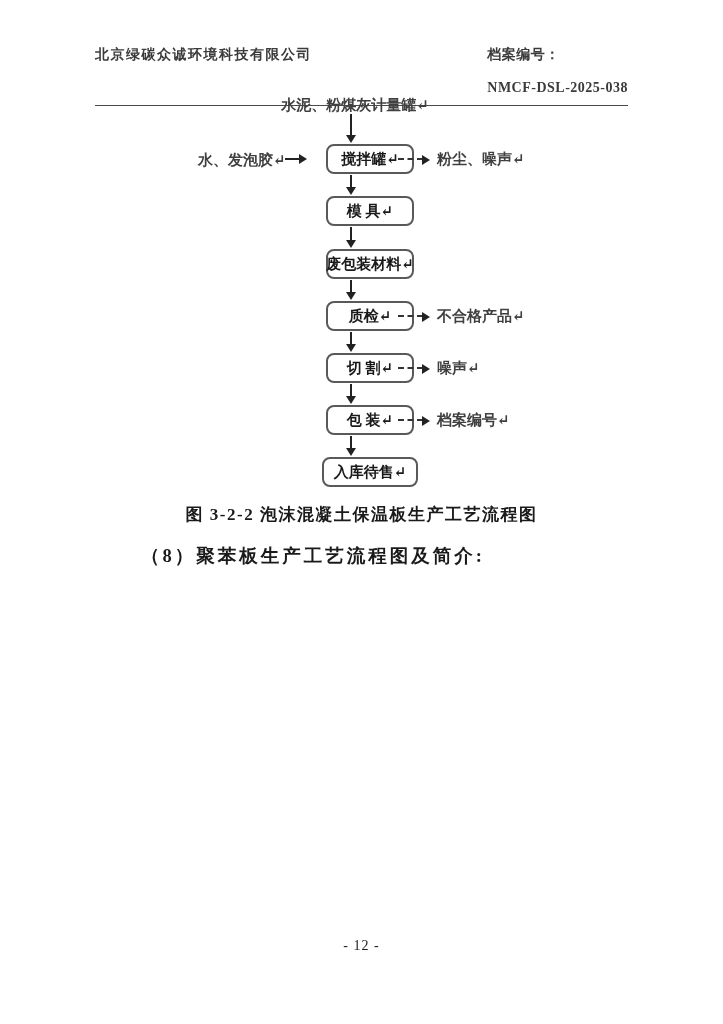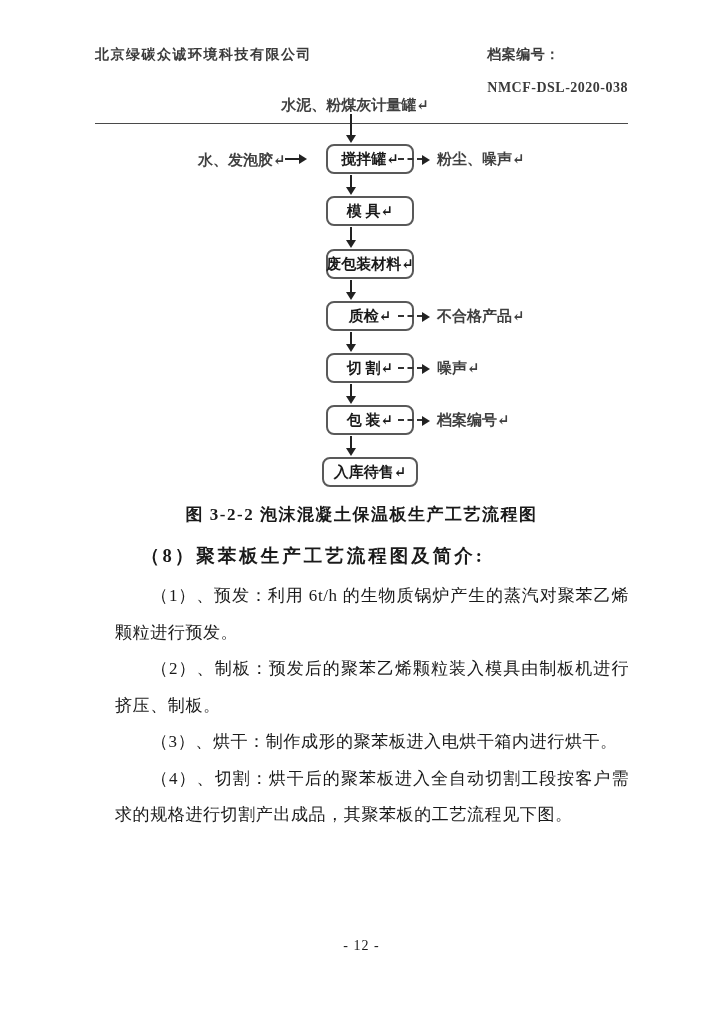--- a/index.html
+++ b/index.html
@@ -7,21 +7,21 @@
     position:relative; width:723px; height:1024px; margin:0 auto;
     background:#ffffff; overflow:hidden;
     font-family:"Liberation Serif","DejaVu Serif",serif;
     color:#1a1a1a;
   }
 
   
   .header {
     position:absolute; left:95px; top:46px; width:533px;
     display:flex; justify-content:space-between; align-items:baseline;
-    padding-bottom:27px; border-bottom:1.5px solid #4a4a4a;
+    padding-bottom:9px; border-bottom:1.5px solid #4a4a4a;
     font-size:14px; font-weight:bold; color:#3b3b3b; letter-spacing:1.5px;gap:24px;
   }
   .hdr-right { display:flex; gap:16px; letter-spacing:0.5px;flex-direction:column; }
 
   
   .fc { position:absolute; inset:0; }
   .fc-box {
     position:absolute; left:307px; width:88px; height:30px;
     border:2px solid #595959; border-radius:8px; background:#fff;
     display:flex; align-items:center; justify-content:center;
@@ -71,21 +71,21 @@
 </style>
 </head>
 <body>
 
 <div class="page">
 
   <div class="header">
     <span>北京绿碳众诚环境科技有限公司</span>
     <span class="hdr-right">
       <span>档案编号：</span>
-      <span>NMCF-DSL-2020-038</span>
+      <span>NMCF-DSL-2025-038</span>
     </span>
   </div>
 
   <div class="fc">
 
     <div class="fc-label" style="left:280px; top:96px; width:150px; text-align:center;">水泥、粉煤灰计量罐↵</div>
 
     <div class="arrow-down" style="top:114px; height:22px;"></div>
     <div class="arrow-down" style="top:175px; height:13px;"></div>
     <div class="arrow-down" style="top:227px; height:14px;"></div>
@@ -115,22 +115,16 @@
     <div class="fc-label" style="left:437px; top:359px;">噪声↵</div>
 
     <div class="arrow-right dashed" style="left:398px; top:419px; width:25px;"></div>
     <div class="fc-label" style="left:437px; top:411px;">档案编号↵</div>
   </div>
 
   <div class="caption">图 3-2-2 泡沫混凝土保温板生产工艺流程图</div>
 
   <div class="heading">（8）聚苯板生产工艺流程图及简介:</div>
 
-  <div class="bodytext">
-    <p>（1）、预发：利用 6t/h 的生物质锅炉产生的蒸汽对聚苯乙烯颗粒进行预发。</p>
-    <p>（2）、制板：预发后的聚苯乙烯颗粒装入模具由制板机进行挤压、制板。</p>
-    <p>（3）、烘干：制作成形的聚苯板进入电烘干箱内进行烘干。</p>
-    <p>（4）、切割：烘干后的聚苯板进入全自动切割工段按客户需求的规格进行切割产出成品，其聚苯板的工艺流程见下图。</p>
-  </div>
 
   <div class="footer">- 12 -</div>
 
 </div>
 
 </body></html>

